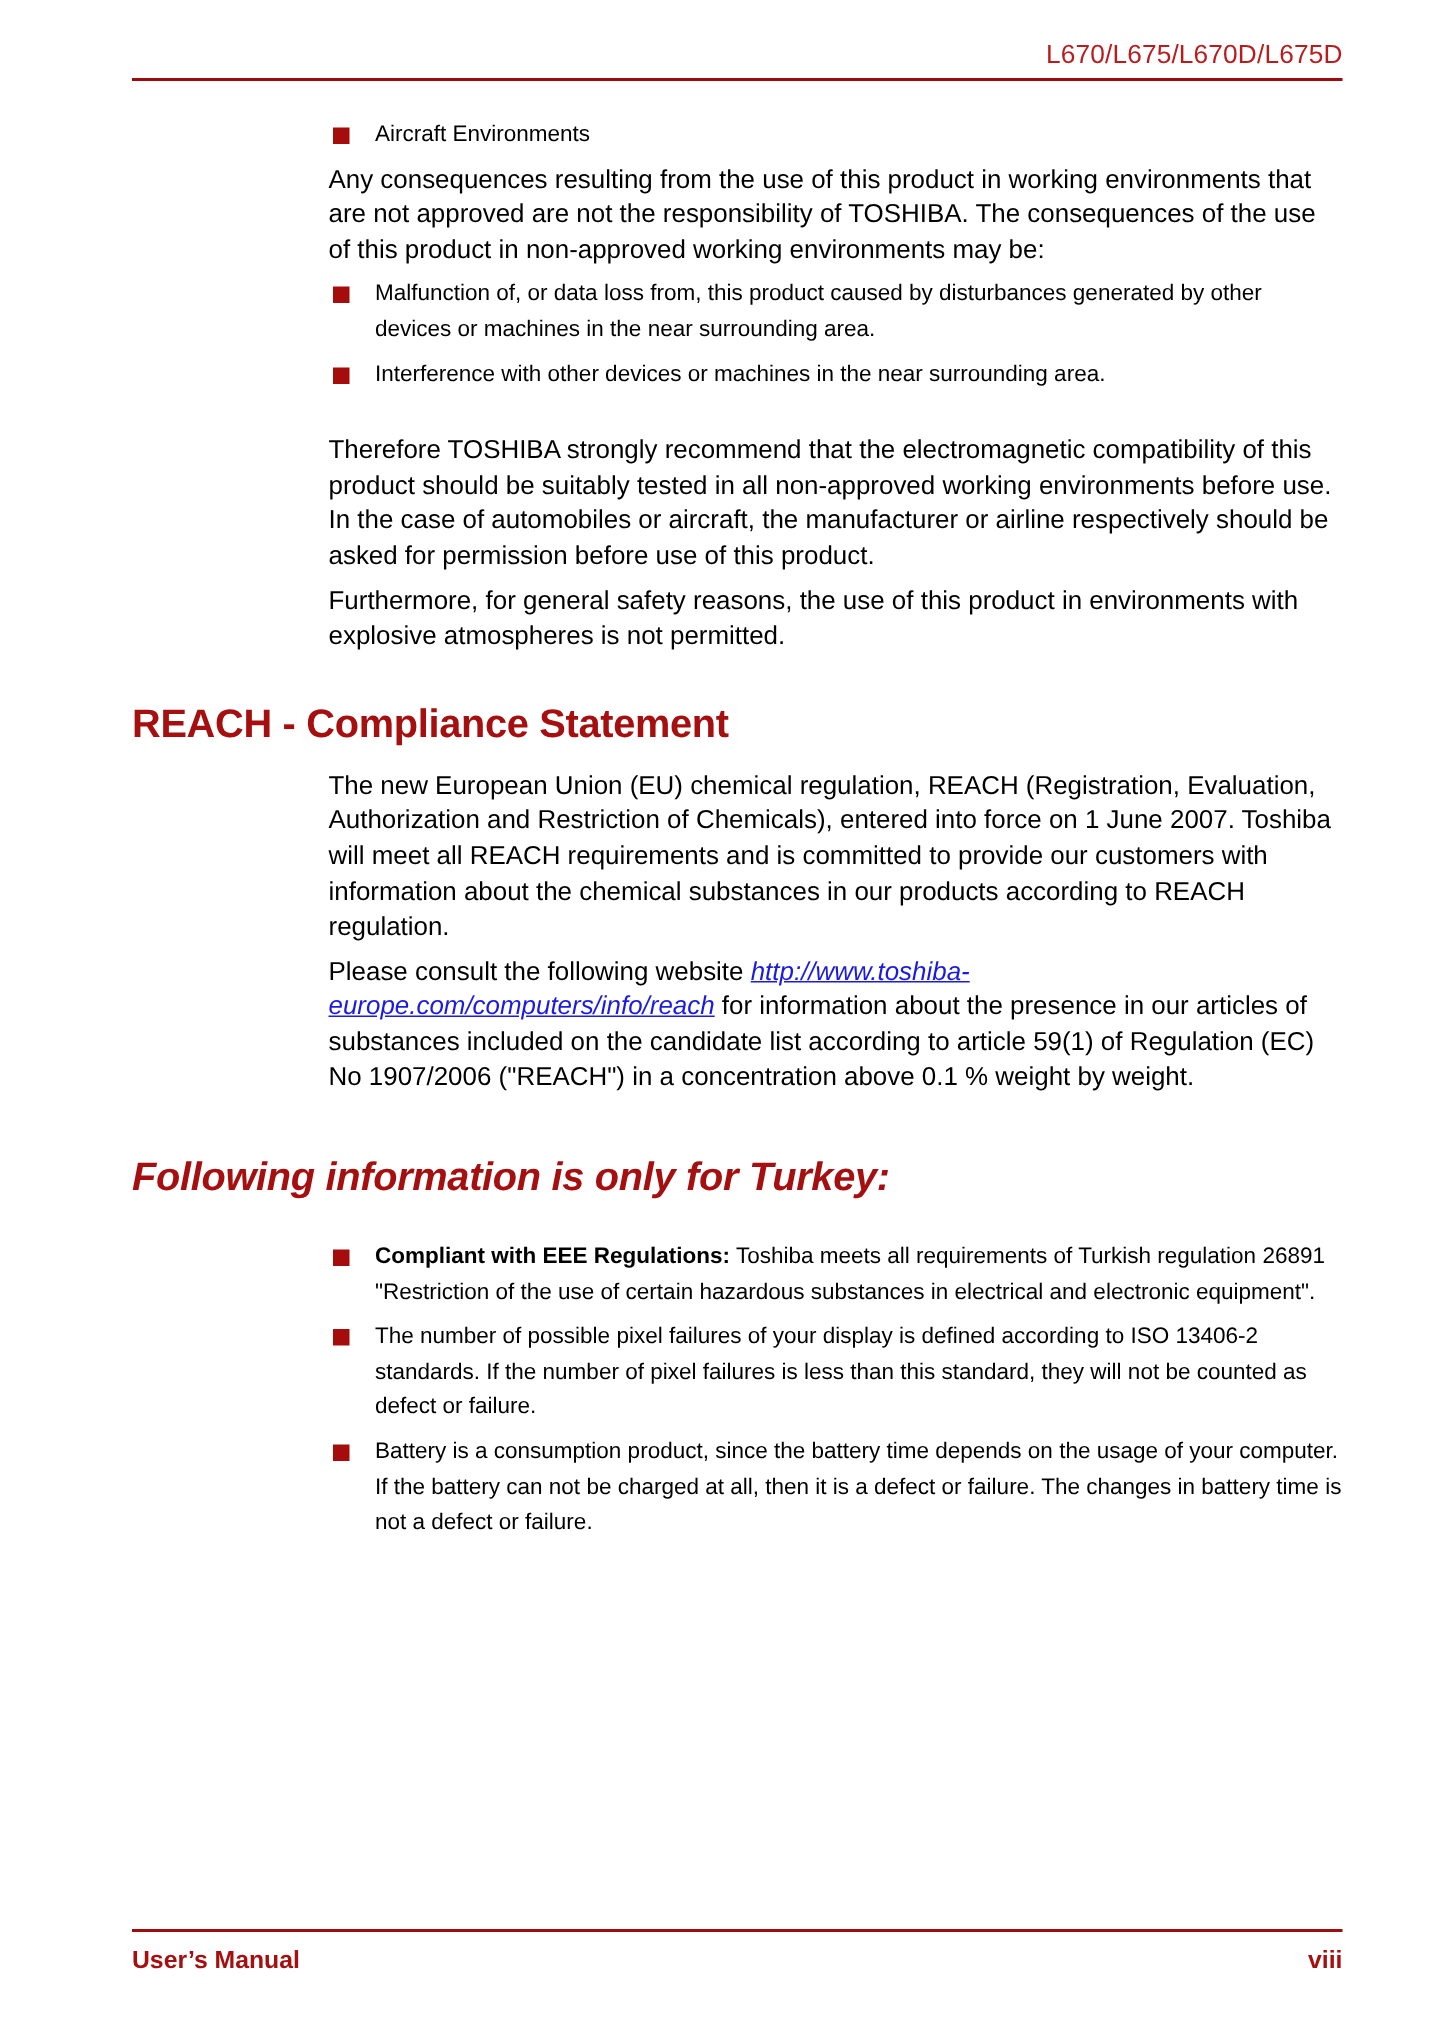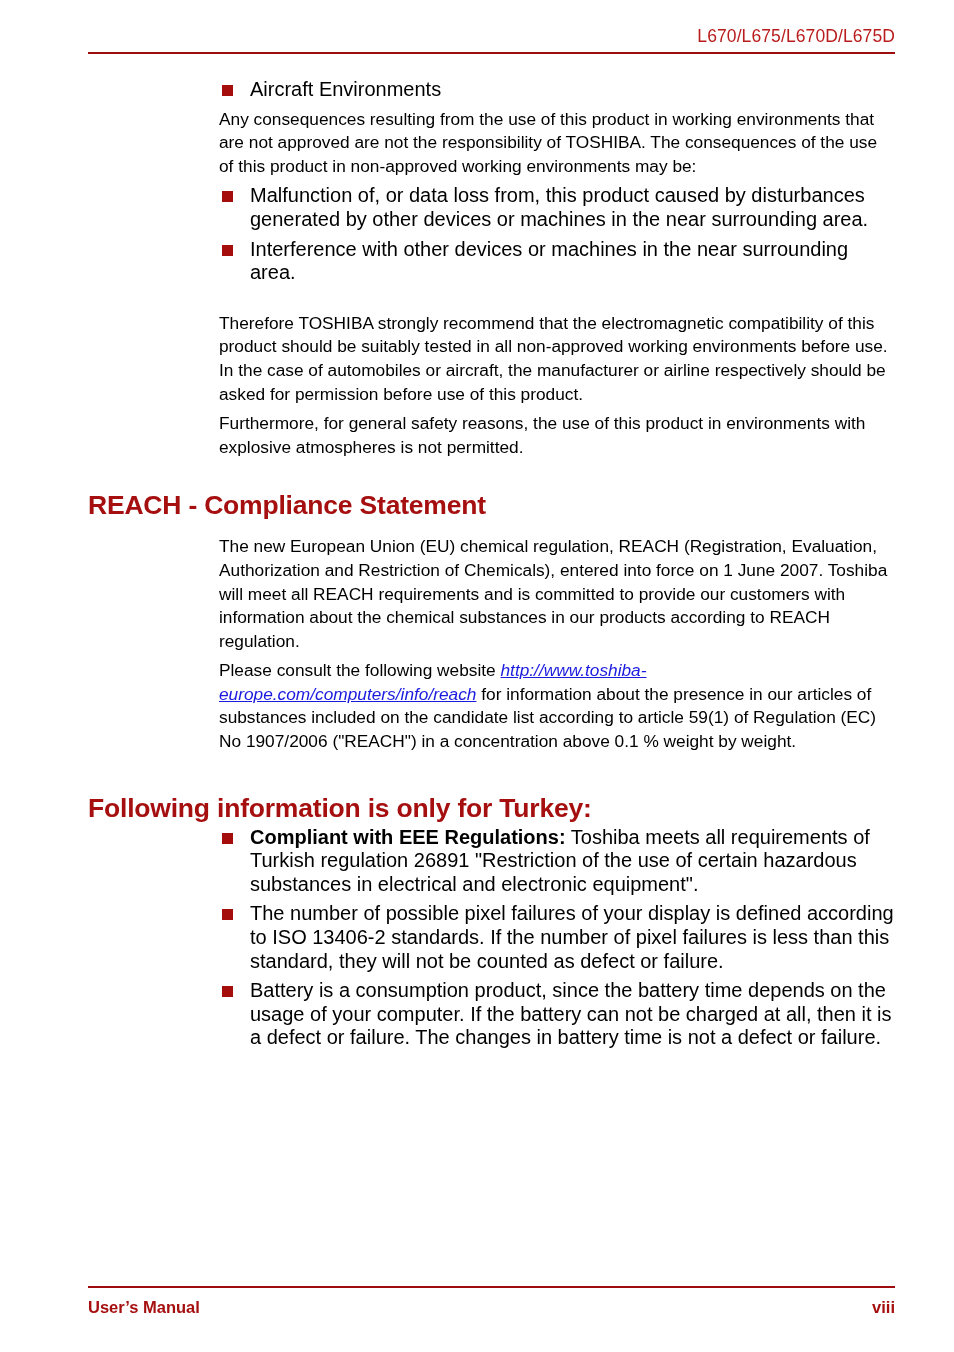--- a/index.html
+++ b/index.html
@@ -58,21 +58,21 @@
     line-height: 23.6px;
     color: #000000;
     text-align: left;
   }
 
   
   .bullet {
     position: relative;
     padding-left: 162px;
     margin: 0 0 6px 0;
-    font-size: 20px;
+    font-size: 15px;
     line-height: 23.6px;
     color: #000000;
   }
   .bullet .sq {
     position: absolute;
     left: 134px;
     top: 7px;
     width: 11px;
     height: 11px;
     background: #a50c0c;
@@ -84,21 +84,21 @@
   .h1 {
     margin: 0;
     padding: 0;
     color: #a60f0f;
     font-size: 26.5px;
     line-height: 32px;
     font-weight: bold;
     letter-spacing: -0.2px;
   }
   .sec-reach   { margin-top: 30px; margin-bottom: 14px; }
-  .sec-turkey  { margin-top: 38px; margin-bottom: 2px; }
+  .sec-turkey  { margin-top: 38px; margin-bottom: 26px; font-style: italic; }
   .after-bullets { margin-top: 27px; }
 
   .link {
     color: #1b1be0;
     font-style: italic;
   }
 
   
   .footer {
     position: absolute;

